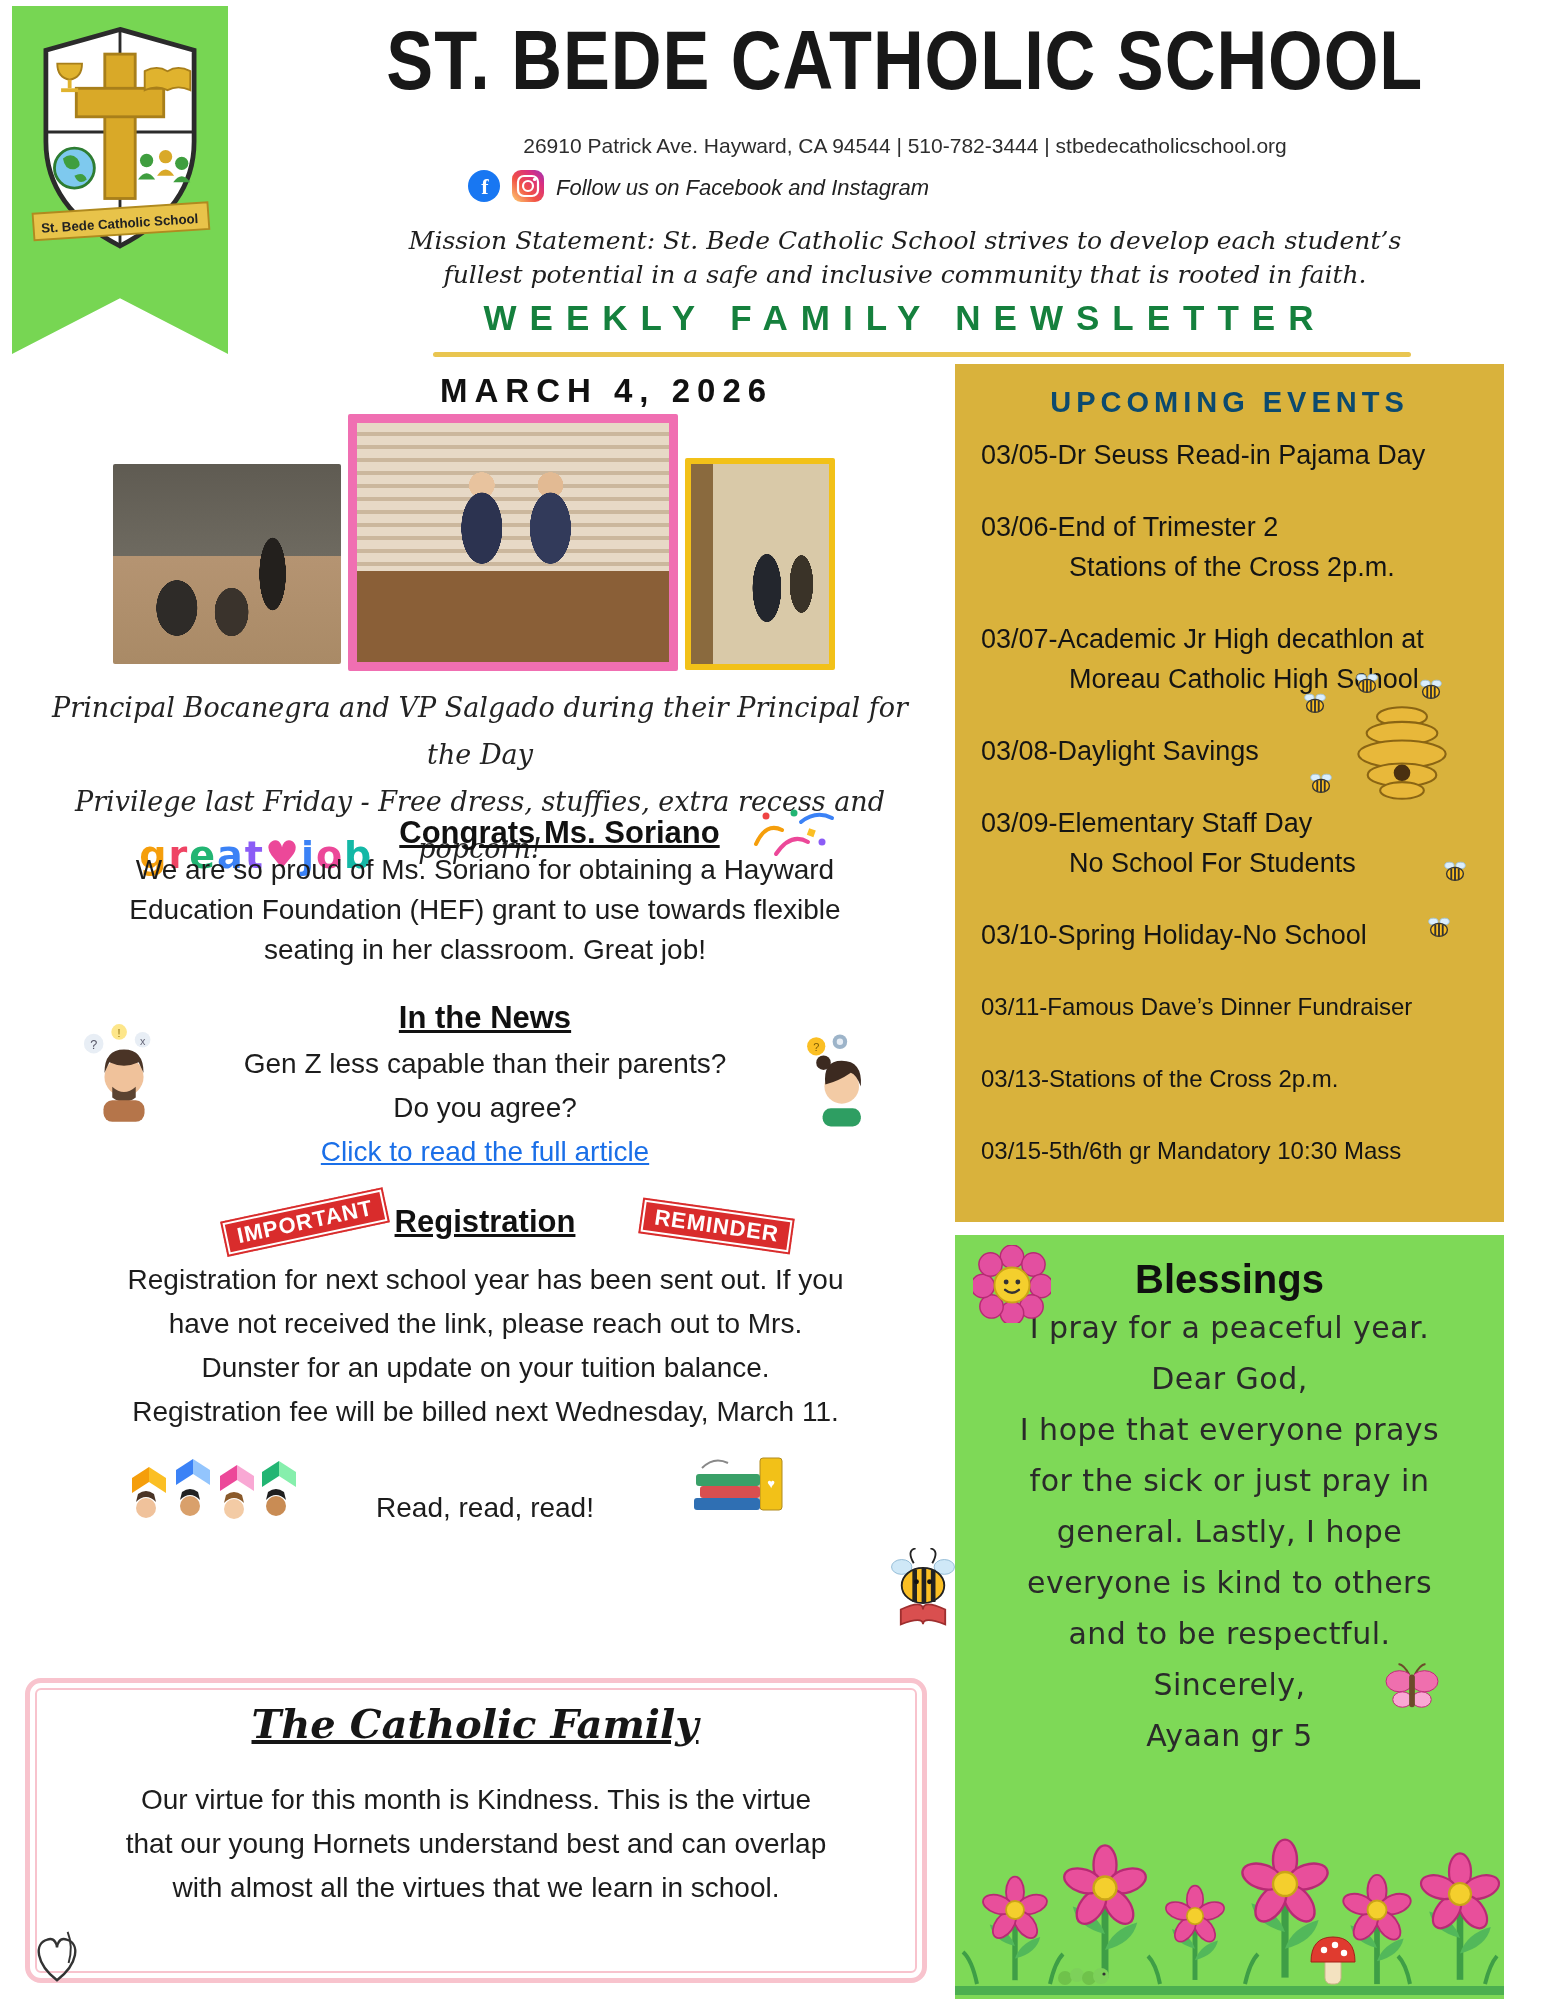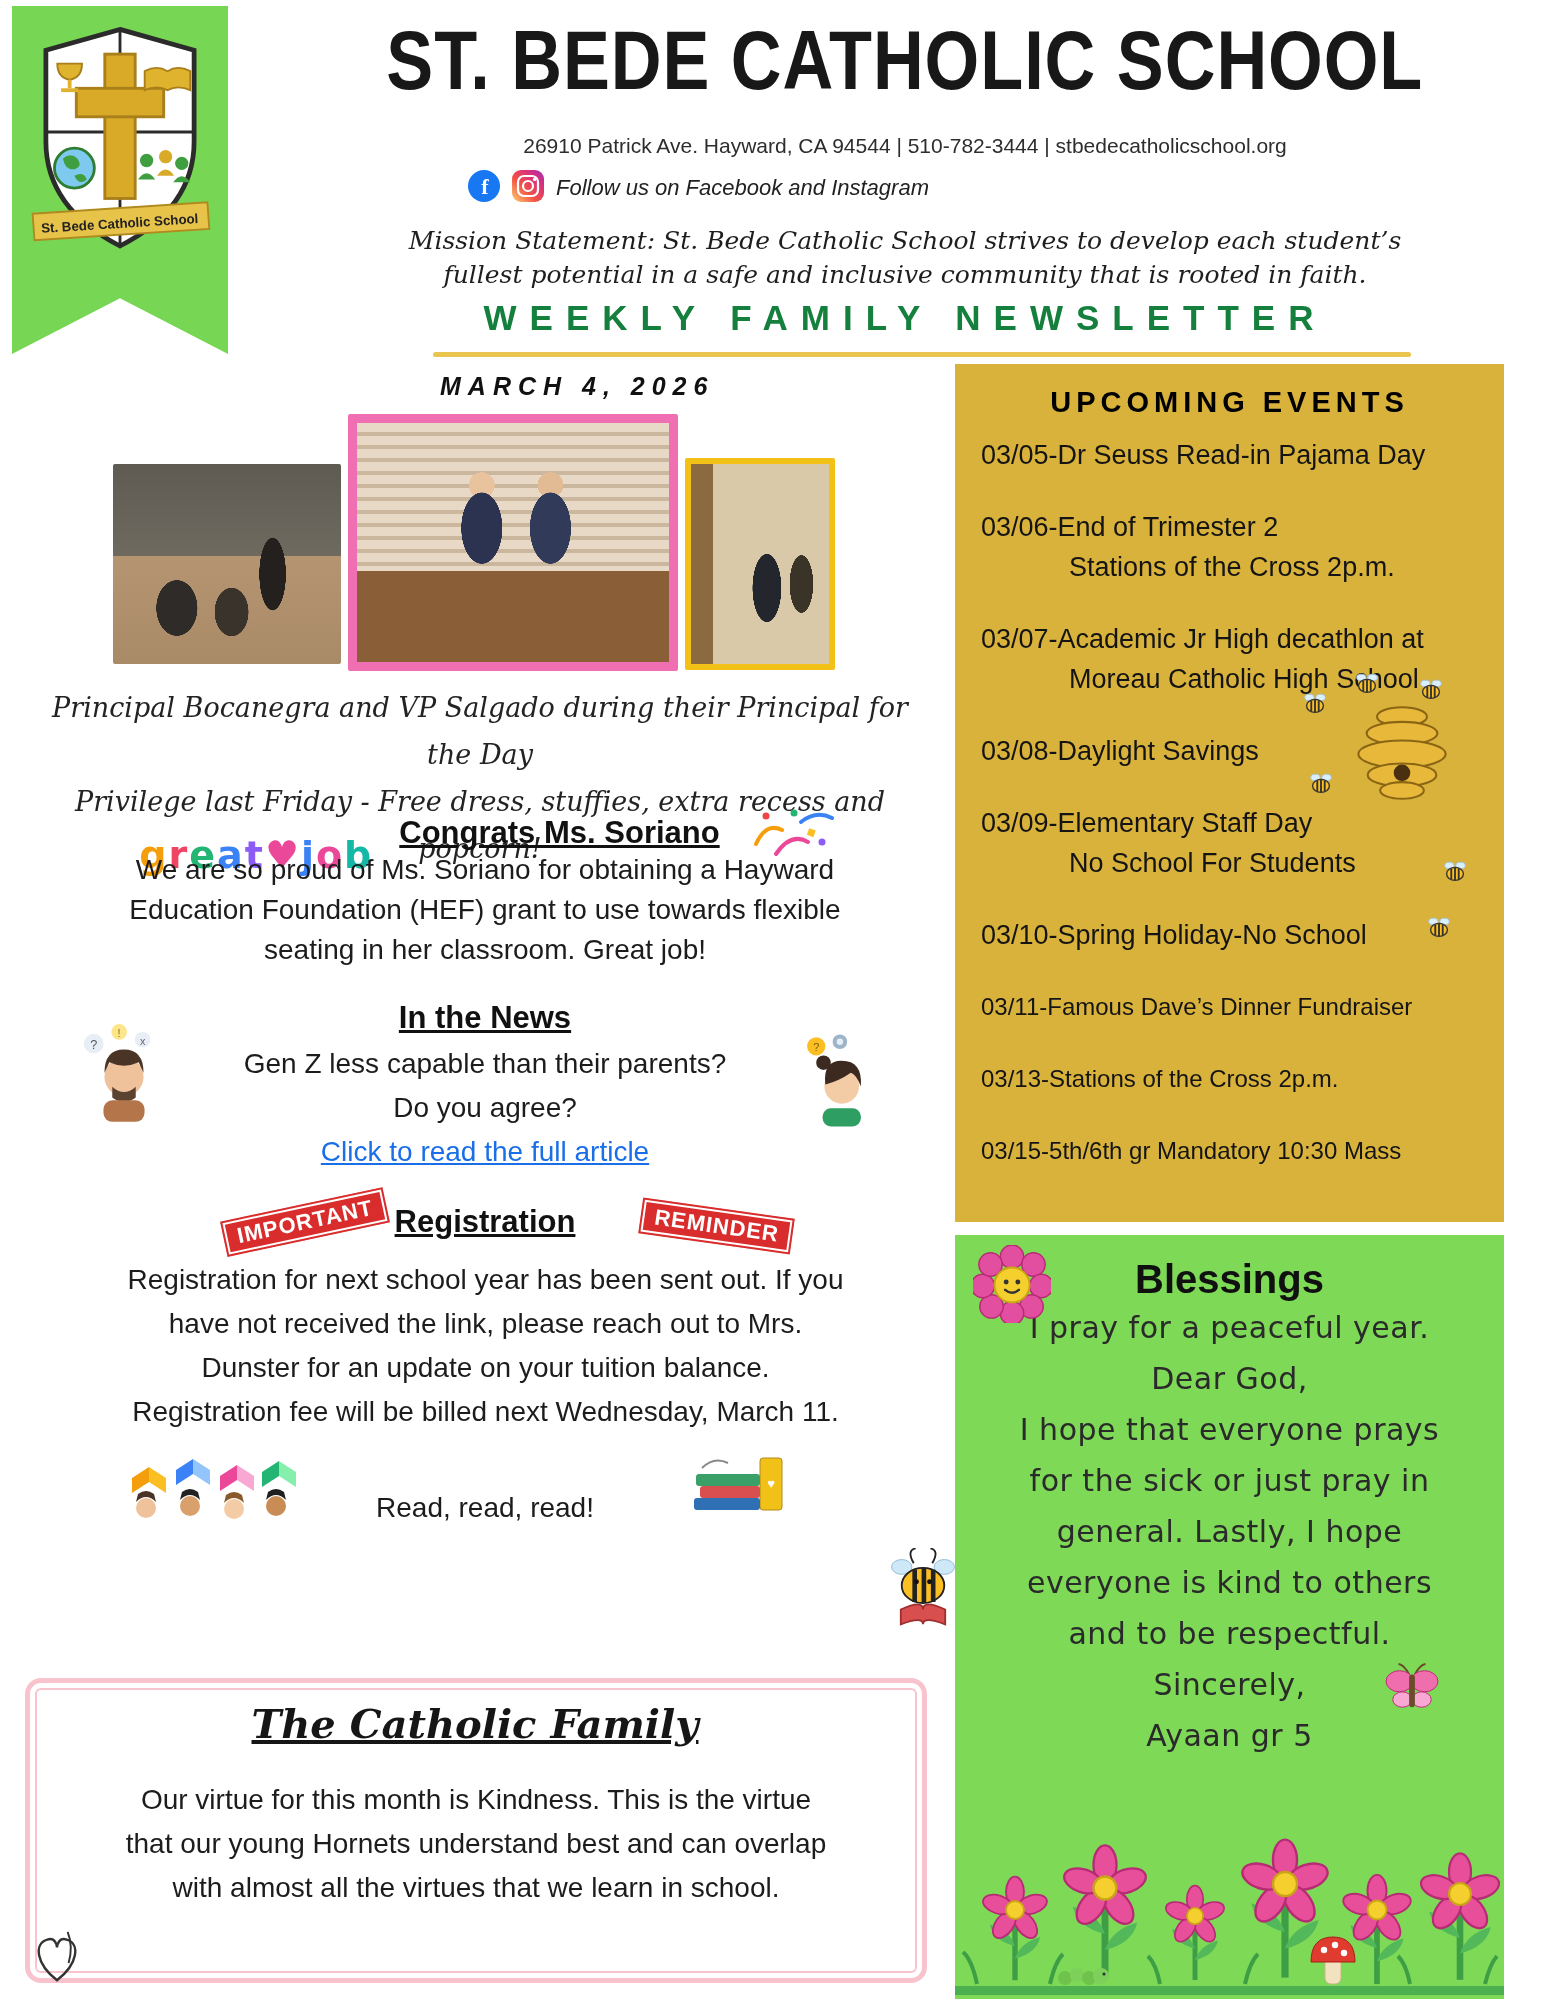--- a/index.html
+++ b/index.html
@@ -22,21 +22,21 @@
   .social-row { left:468px; top:170px; display:flex; align-items:center; gap:12px; }
   .social-text { font-style:italic; font-size:22px; color:#222; }
   .mission { left:290px; top:224px; width:1230px; text-align:center;
              font-family:"DejaVu Serif", serif; font-style:italic; font-size:25px;
              line-height:34px; color:#1e1e1e; }
   .newsletter-title { left:290px; top:298px; width:1230px; text-align:center; color:#15803d;
                       font-weight:800; font-size:35px; letter-spacing:13px; }
   .gold-rule { left:433px; top:352px; width:978px; height:5px; background:#e9c550; border-radius:3px; }
 
   
-  .date-line { left:440px; top:372px; font-weight:800; font-size:25px; letter-spacing:7px; color:#111;font-style:italic; }
+  .date-line { left:440px; top:372px; font-weight:800; font-size:33px; letter-spacing:7px; color:#111; }
 
   .photo { border-radius:2px; }
   .photo-gym { left:113px; top:464px; width:228px; height:200px;
     background:
       radial-gradient(ellipse 34px 46px at 28% 72%, #2e2b28 60%, transparent 61%),
       radial-gradient(ellipse 28px 40px at 52% 74%, #3a332c 60%, transparent 61%),
       radial-gradient(ellipse 22px 60px at 70% 55%, #23201d 60%, transparent 61%),
       linear-gradient(180deg,#5f5b52 0%,#6e6a60 46%,#b59472 46%,#a98a66 100%); }
   .photo-office { left:348px; top:414px; width:330px; height:257px; border:9px solid #f06fb2;
     background:
@@ -90,21 +90,21 @@
   .family-title { left:45px; top:1700px; width:860px; text-align:center;
                   font-family:"DejaVu Serif", serif; font-style:italic; font-weight:700;
                   font-size:40px; text-decoration:underline; color:#161616; }
   .family-body { left:55px; top:1778px; width:842px; font-size:28px; line-height:44px; }
   .heart-doodle { left:28px; top:1926px; }
 
   
   .events-panel { left:955px; top:364px; width:549px; height:858px; background:#d9b23c;
                   padding:22px 26px; }
   .events-title { text-align:center; font-weight:800; font-size:29px; letter-spacing:5px;
-                  color:#000000; margin-bottom:16px; }
+                  color:#0c4a6e; margin-bottom:16px; }
   .event { font-size:27px; line-height:40px; margin-bottom:32px; color:#141414; }
   .event .indent { padding-left:88px; }
   .event.small { font-size:24px; }
   .hive { position:absolute; left:388px; top:336px; }
   .bee { position:absolute; }
 
   .blessings-panel { left:955px; top:1235px; width:549px; height:764px; background:#7ed957;
                      overflow:hidden; }
   .flower-smiley { position:absolute; left:18px; top:10px; }
   .blessings-title { margin-top:22px; text-align:center; font-weight:800; font-size:40px; color:#101010; }

